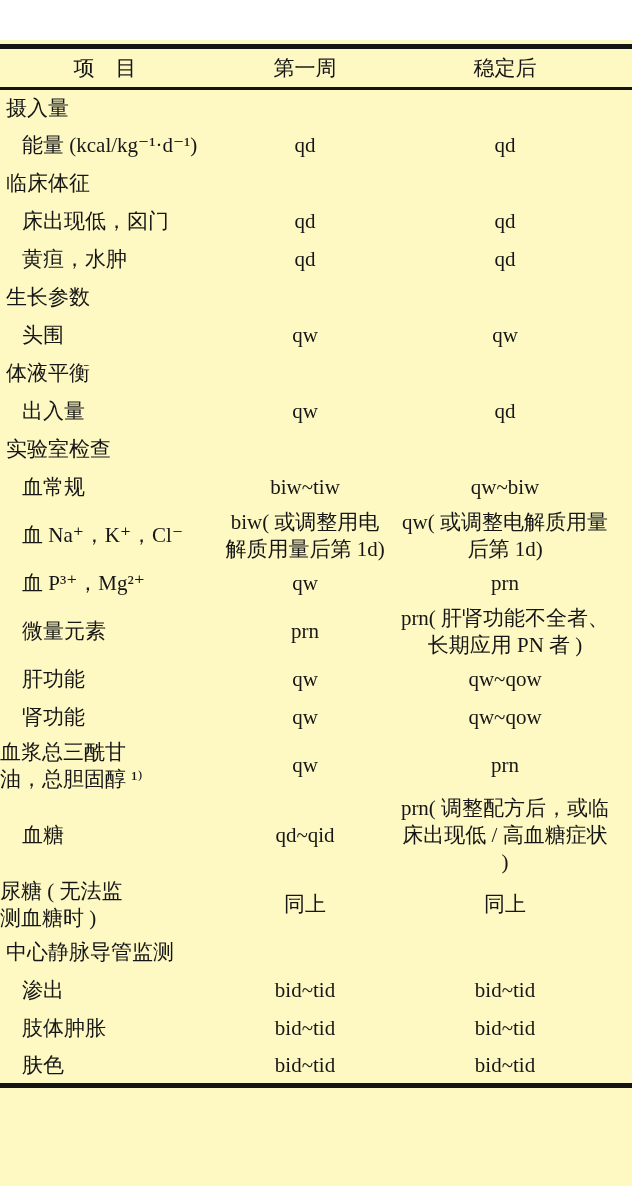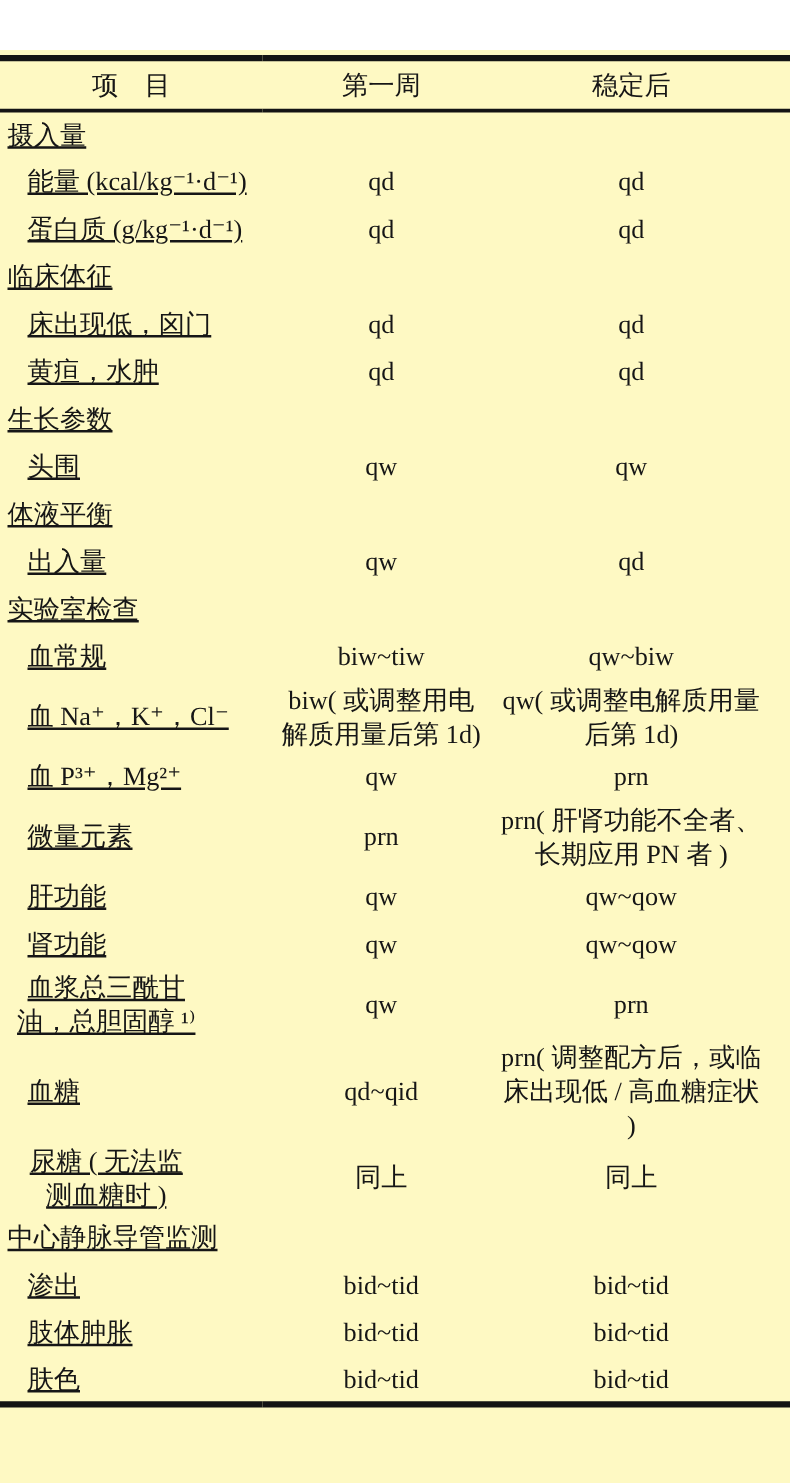--- a/index.html
+++ b/index.html
@@ -40,24 +40,24 @@
   thead th.c3 { padding-right: 22px; }
   td {
     font-size: 21px;
     line-height: 27px;
     padding: 0;
     vertical-align: middle;
     white-space: pre-line;
   }
   tr { height: 38px; }
   tr.dbl { height: 58px; }
-  td.c1 { text-align: left; padding-left: 6px; text-decoration: underline; }
+  td.c1 { text-align: left; padding-left: 6px; }
   tr.item td.c1 { padding-left: 22px; }
   tr.item td.c1.wrap {
-    text-align: center;
+    text-align: left;
     padding-left: 0;
     padding-right: 40px;
   }
   td.c2 { text-align: center; }
   td.c3 { text-align: center; padding-right: 22px; }
 </style>
 </head>
 <body>
 
 <div class="page">
@@ -78,25 +78,20 @@
       <tr class="sec">
         <td class="c1">摄入量</td>
         <td class="c2"></td>
         <td class="c3"></td>
       </tr>
       <tr class="item">
         <td class="c1">能量 (kcal/kg⁻¹·d⁻¹)</td>
         <td class="c2">qd</td>
         <td class="c3">qd</td>
       </tr>
-      <tr class="item">
-        <td class="c1">蛋白质 (g/kg⁻¹·d⁻¹)</td>
-        <td class="c2">qd</td>
-        <td class="c3">qd</td>
-      </tr>
       <tr class="sec">
         <td class="c1">临床体征</td>
         <td class="c2"></td>
         <td class="c3"></td>
       </tr>
       <tr class="item">
         <td class="c1">床出现低，囟门</td>
         <td class="c2">qd</td>
         <td class="c3">qd</td>
       </tr>

